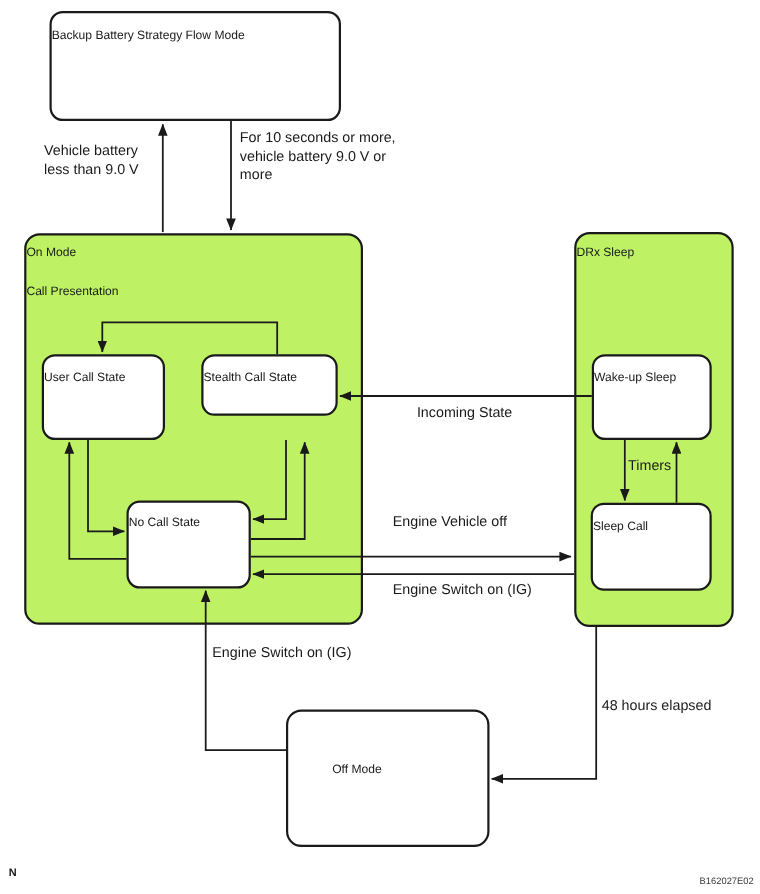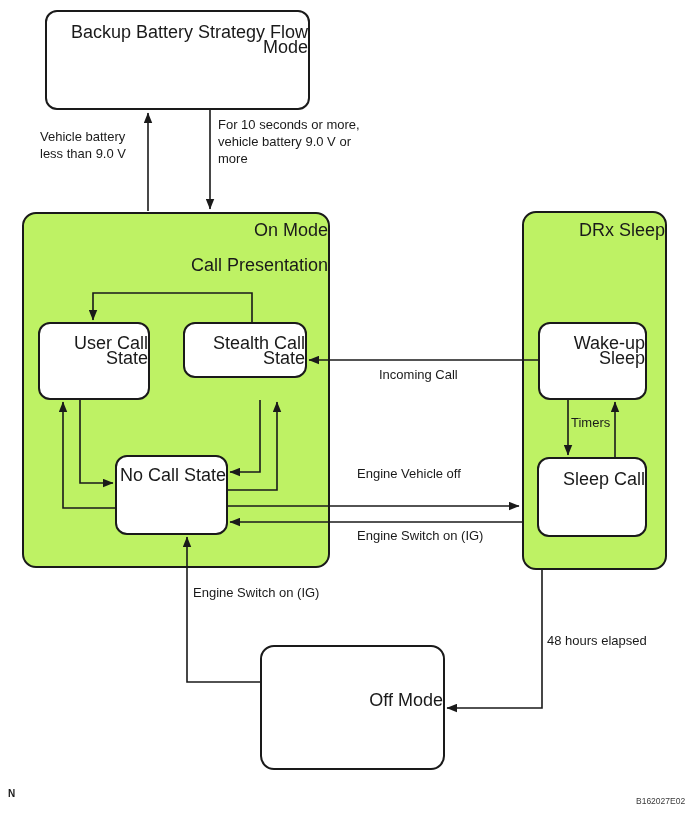--- a/index.html
+++ b/index.html
@@ -29,22 +29,22 @@
     border: 2px solid #1a1a1a;
     border-radius: 12px;
     background: #ffffff;
     box-sizing: border-box;
     z-index: 3;
   }
   .node-label {
     position: absolute;
     left: 0;
     right: 0;
-    text-align: right;
-    font-size: 18px;
+    text-align: left;
+    font-size: 11px;
     line-height: 15px;
     color: #1a1a1a;
   }
   #edge-layer {
     position: absolute;
     left: 0;
     top: 0;
     z-index: 2;
   }
   #edge-layer polyline, #edge-layer line {
@@ -155,21 +155,21 @@
     <div class="node-label" style="top:46px;margin-left:40px;">Off Mode</div>
   </div>
 
   <div class="edge-label" style="left:40px; top:128px;">Vehicle battery
 less than 9.0 V</div>
 
   <div class="edge-label" style="left:218px; top:116px;">For 10 seconds or more,
 vehicle battery 9.0 V or
 more</div>
 
-  <div class="edge-label" style="left:379px; top:366px;">Incoming Call</div>
+  <div class="edge-label" style="left:379px; top:366px;">Incoming State</div>
 
   <div class="edge-label" style="left:571px; top:414px;">Timers</div>
 
   <div class="edge-label" style="left:357px; top:465px;">Engine Vehicle off</div>
 
   <div class="edge-label" style="left:357px; top:527px;">Engine Switch on (IG)</div>
 
   <div class="edge-label" style="left:193px; top:584px;">Engine Switch on (IG)</div>
 
   <div class="edge-label" style="left:547px; top:632px;">48 hours elapsed</div>

